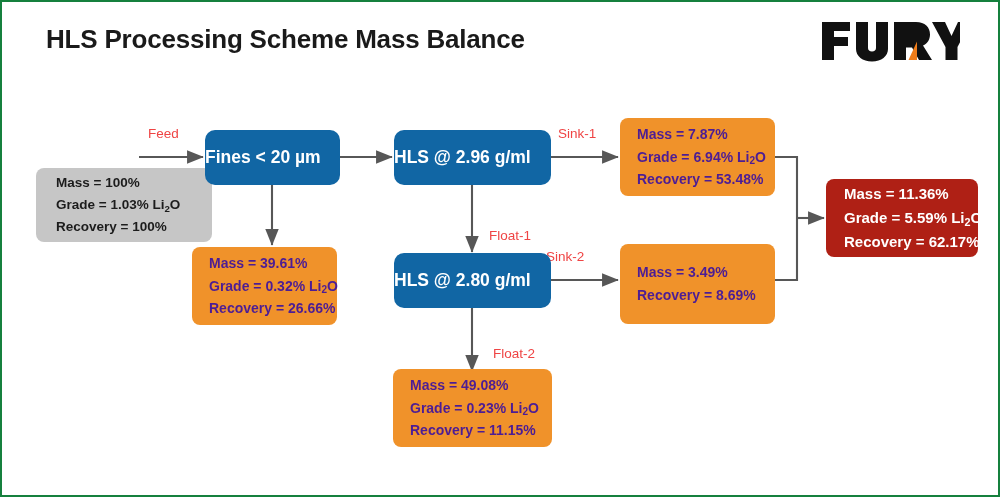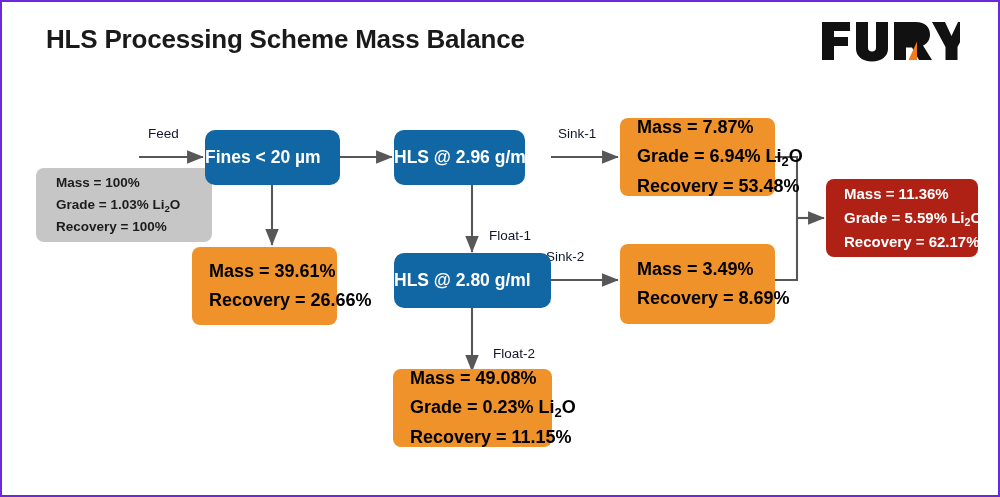--- a/index.html
+++ b/index.html
@@ -8,21 +8,21 @@
     background: #ffffff;
   }
   body {
     font-family: "Liberation Sans", sans-serif;
   }
   #page {
     position: relative;
     width: 1000px;
     height: 497px;
     background: #ffffff;
-    border: 2px solid #6d28d9;
+    border: 2px solid #15803d;
     box-sizing: border-box;
     overflow: hidden;
   }
 
   
   .page-title {
     position: absolute;
     left: 44px;
     top: 22px;
     font-size: 26px;
@@ -60,22 +60,22 @@
     font-size: 17.5px;
     font-weight: bold;
     white-space: nowrap;
   }
   .node.stream {
     background: #f0922a;
     padding: 9px 0 9px 17px;
     border-radius: 8px;
   }
   .node.stream .line {
-    color: #000000;
-    font-size: 18px;
+    color: #4c1d95;
+    font-size: 14px;
     font-weight: bold;
     line-height: 1.62;
     white-space: nowrap;
   }
   .node.feed {
     background: #c6c6c6;
     padding: 9px 0 9px 20px;
     border-radius: 8px;
   }
   .node.feed .line {
@@ -102,21 +102,21 @@
     vertical-align: baseline;
     position: relative;
     top: 0.28em;
   }
 
   
   .conn-label {
     position: absolute;
     font-size: 13.5px;
     font-weight: normal;
-    color: #0f172a;
+    color: #ef4444;
     white-space: nowrap;
   }
 
   
   #arrows {
     position: absolute;
     left: 0;
     top: 0;
     width: 1000px;
     height: 497px;
@@ -183,30 +183,33 @@
     <div class="line">
       <span>Grade = 1.03% Li</span><sub>2</sub><span>O</span>
     </div>
     <div class="line">Recovery = 100%</div>
   </div>
 
   <div class="node process" style="left:203px; top:128px; width:135px; height:55px;">
     <div class="node-title">Fines &lt; 20 µm</div>
   </div>
 
-  <div class="node process" style="left:392px; top:128px; width:131px; height:55px;">
+  <div class="node process" style="left:392px; top:128px; width:157px; height:55px;">
     <div class="node-title">HLS @ 2.96 g/ml</div>
   </div>
 
   <div class="node process" style="left:392px; top:251px; width:157px; height:55px;">
     <div class="node-title">HLS @ 2.80 g/ml</div>
   </div>
 
   <div class="node stream" style="left:190px; top:245px; width:145px; height:78px;">
     <div class="line">Mass = 39.61%</div>
+    <div class="line">
+      <span>Grade = 0.32% Li</span><sub>2</sub><span>O</span>
+    </div>
     <div class="line">Recovery = 26.66%</div>
   </div>
 
   <div class="node stream" style="left:618px; top:116px; width:155px; height:78px;">
     <div class="line">Mass = 7.87%</div>
     <div class="line">
       <span>Grade = 6.94% Li</span><sub>2</sub><span>O</span>
     </div>
     <div class="line">Recovery = 53.48%</div>
   </div>

